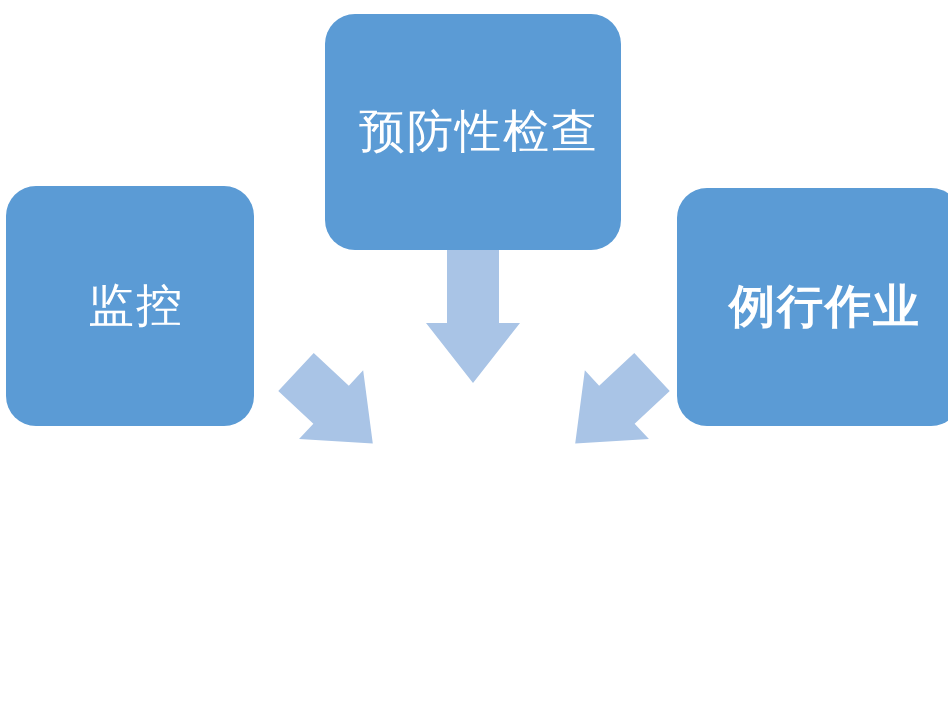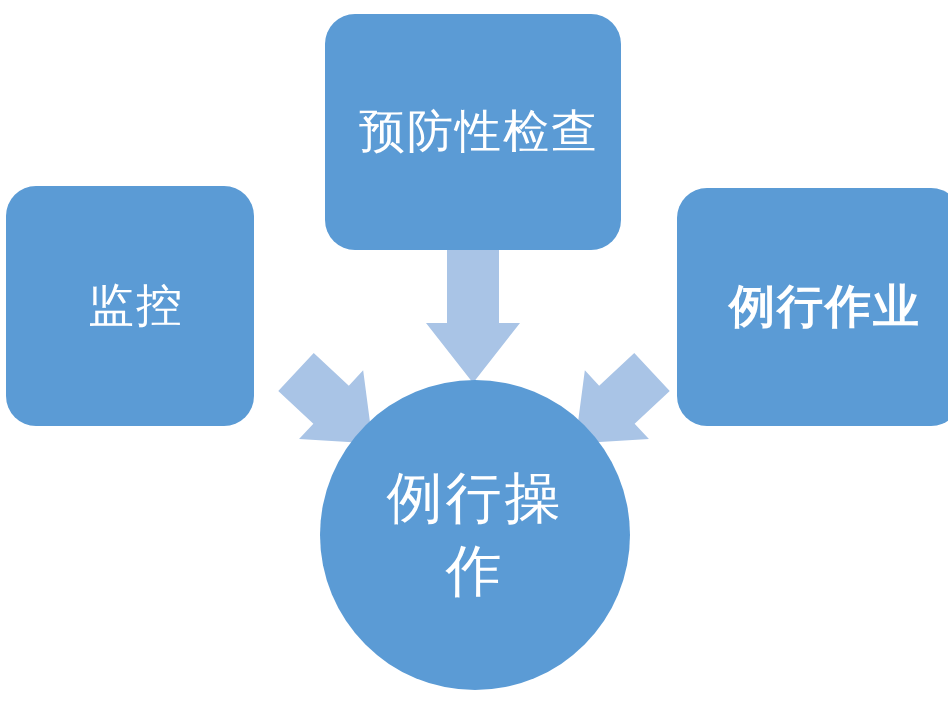--- a/index.html
+++ b/index.html
@@ -88,17 +88,14 @@
   </div>
 
   <div id="box-preventive" class="node-box">
     <div class="label">预防性检查</div>
   </div>
 
   <div id="box-routine-work" class="node-box">
     <div class="label">例行作业</div>
   </div>
 
-  <div id="circle-routine-operation" class="node-circle">
-    <div class="label">例行操作</div>
-  </div>
 
 </div>
 
 </body></html>

